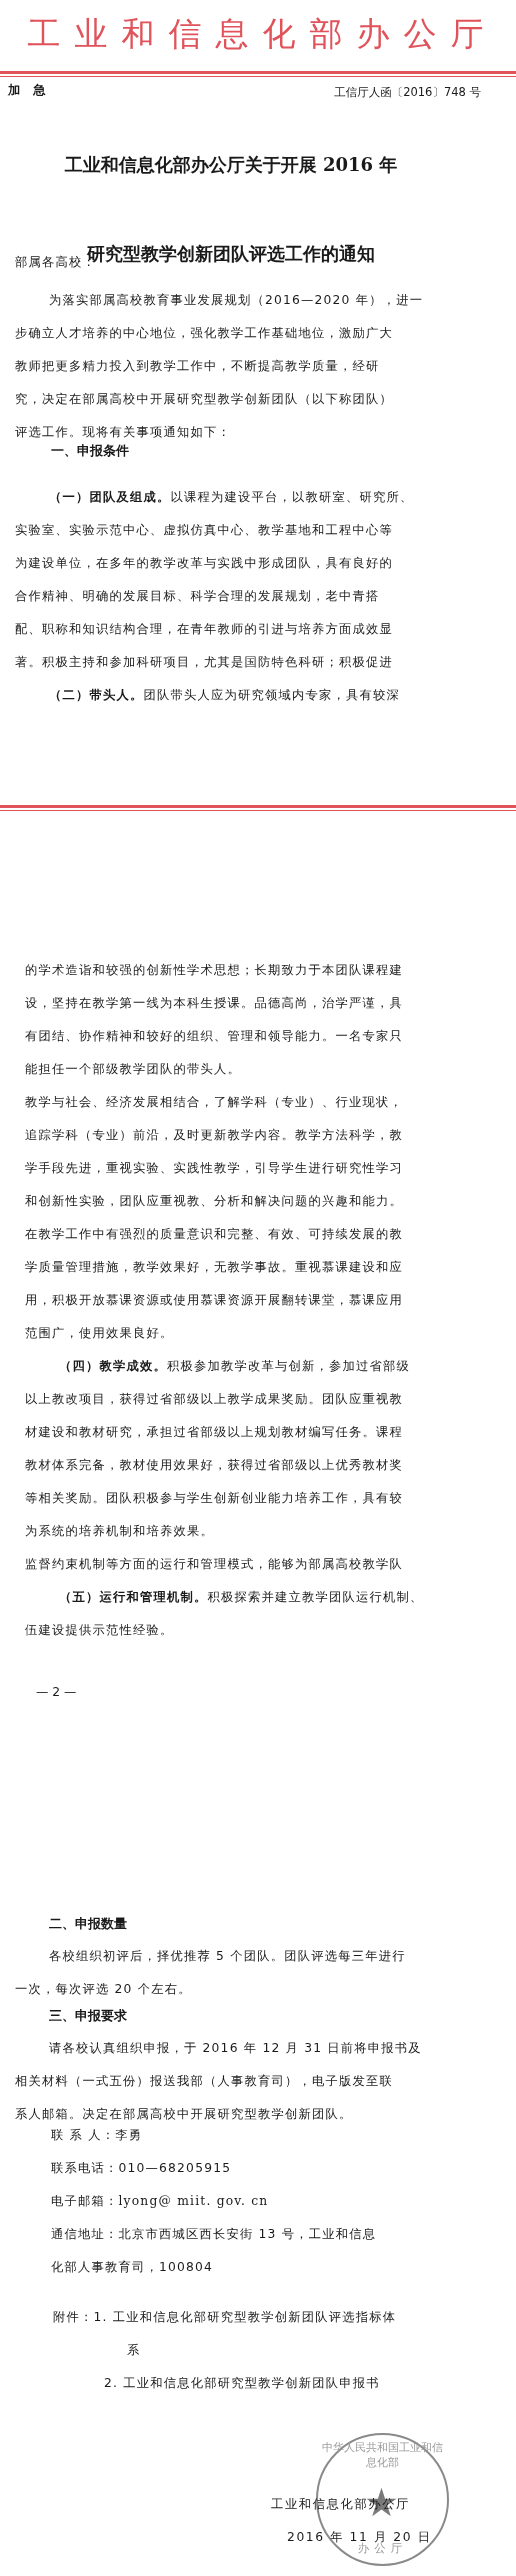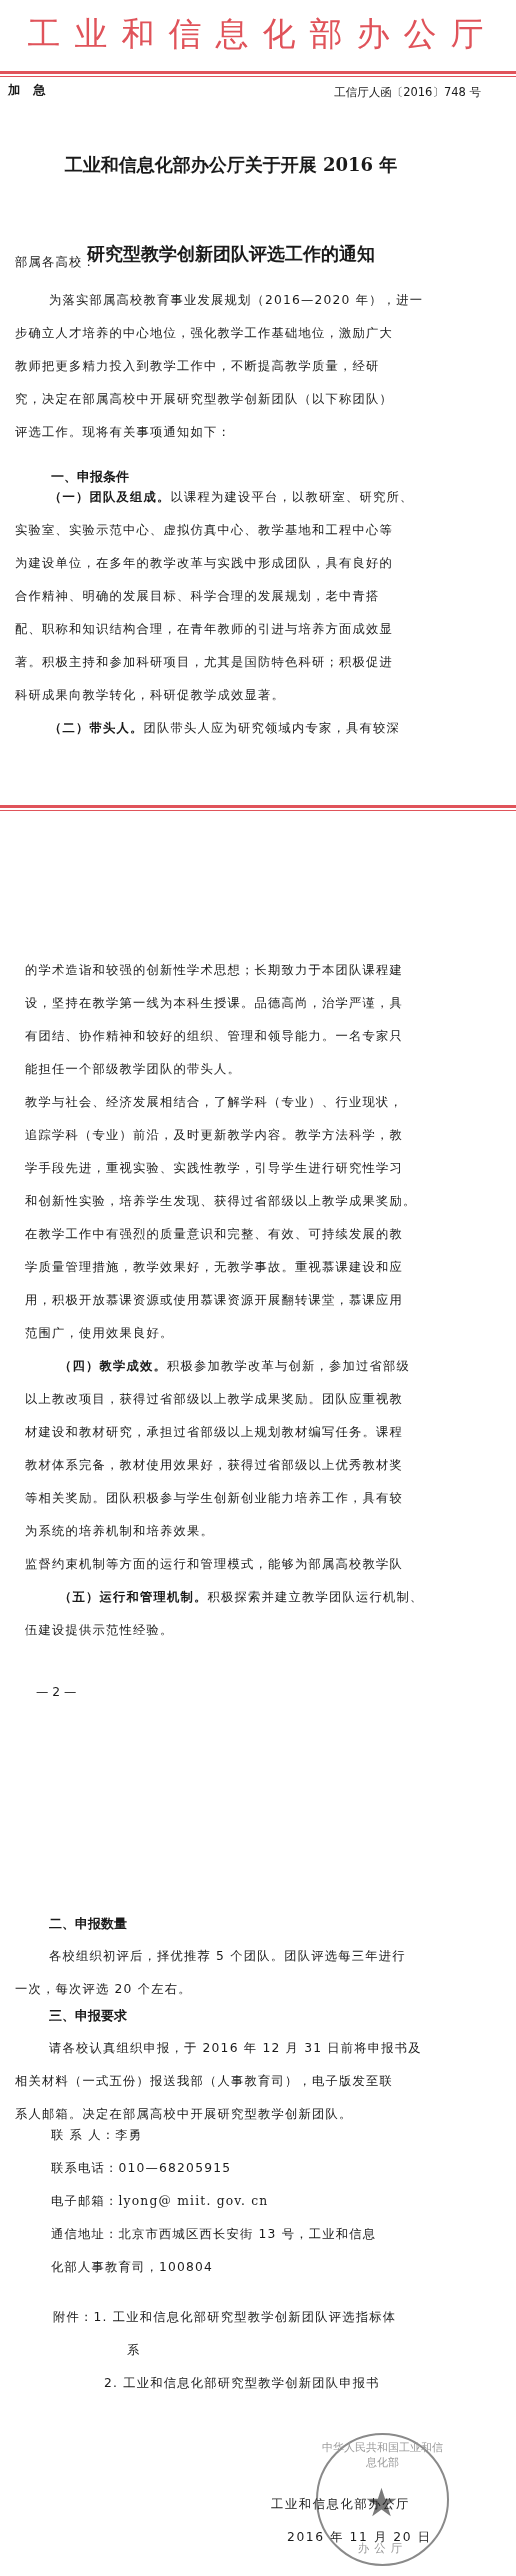--- a/index.html
+++ b/index.html
@@ -45,49 +45,48 @@
 <div class="abs para" style="left:15px;top:246px;">部属各高校：</div>
 
 <div class="abs" style="left:15px;top:284px;width:472px;">
   <div class="para" style="padding-left:34px;">为落实部属高校教育事业发展规划（2016—2020 年），进一</div>
   <div class="para">步确立人才培养的中心地位，强化教学工作基础地位，激励广大</div>
   <div class="para">教师把更多精力投入到教学工作中，不断提高教学质量，经研</div>
   <div class="para">究，决定在部属高校中开展研究型教学创新团队（以下称团队）</div>
   <div class="para">评选工作。现将有关事项通知如下：</div>
 </div>
 
-<div class="abs heading" style="left:51px;top:468px;">一、申报条件</div>
+<div class="abs heading" style="left:51px;top:442px;">一、申报条件</div>
 
 <div class="abs" style="left:15px;top:481px;width:472px;">
   <div class="para" style="padding-left:34px;">
     <span class="bold-lead">（一）团队及组成。</span><span>以课程为建设平台，以教研室、研究所、</span>
   </div>
   <div class="para">实验室、实验示范中心、虚拟仿真中心、教学基地和工程中心等</div>
   <div class="para">为建设单位，在多年的教学改革与实践中形成团队，具有良好的</div>
   <div class="para">合作精神、明确的发展目标、科学合理的发展规划，老中青搭</div>
   <div class="para">配、职称和知识结构合理，在青年教师的引进与培养方面成效显</div>
   <div class="para">著。积极主持和参加科研项目，尤其是国防特色科研；积极促进</div>
-  <div class="para">科研成果向教学转化，科研促教学成效显著。</div>
   <div class="para" style="padding-left:34px;">
     <span class="bold-lead">（二）带头人。</span><span>团队带头人应为研究领域内专家，具有较深</span>
   </div>
 </div>
 
 <div class="abs red-line" style="top:805px;height:2.5px;"></div>
 <div class="abs red-line" style="top:810px;height:1.2px;"></div>
 
 <div class="abs" style="left:25px;top:954px;width:476px;">
   <div class="para">的学术造诣和较强的创新性学术思想；长期致力于本团队课程建</div>
   <div class="para">设，坚持在教学第一线为本科生授课。品德高尚，治学严谨，具</div>
   <div class="para">有团结、协作精神和较好的组织、管理和领导能力。一名专家只</div>
   <div class="para">能担任一个部级教学团队的带头人。</div>
   <div class="para">教学与社会、经济发展相结合，了解学科（专业）、行业现状，</div>
   <div class="para">追踪学科（专业）前沿，及时更新教学内容。教学方法科学，教</div>
   <div class="para">学手段先进，重视实验、实践性教学，引导学生进行研究性学习</div>
-  <div class="para">和创新性实验，培养学生发现、获得过省部级以上教学成果奖励。</div>
+  <div class="para">和创新性实验，团队应重视教、分析和解决问题的兴趣和能力。</div>
   <div class="para">在教学工作中有强烈的质量意识和完整、有效、可持续发展的教</div>
   <div class="para">学质量管理措施，教学效果好，无教学事故。重视慕课建设和应</div>
   <div class="para">用，积极开放慕课资源或使用慕课资源开展翻转课堂，慕课应用</div>
   <div class="para">范围广，使用效果良好。</div>
   <div class="para" style="padding-left:34px;">
     <span class="bold-lead">（四）教学成效。</span><span>积极参加教学改革与创新，参加过省部级</span>
   </div>
   <div class="para">以上教改项目，获得过省部级以上教学成果奖励。团队应重视教</div>
   <div class="para">材建设和教材研究，承担过省部级以上规划教材编写任务。课程</div>
   <div class="para">教材体系完备，教材使用效果好，获得过省部级以上优秀教材奖</div>

